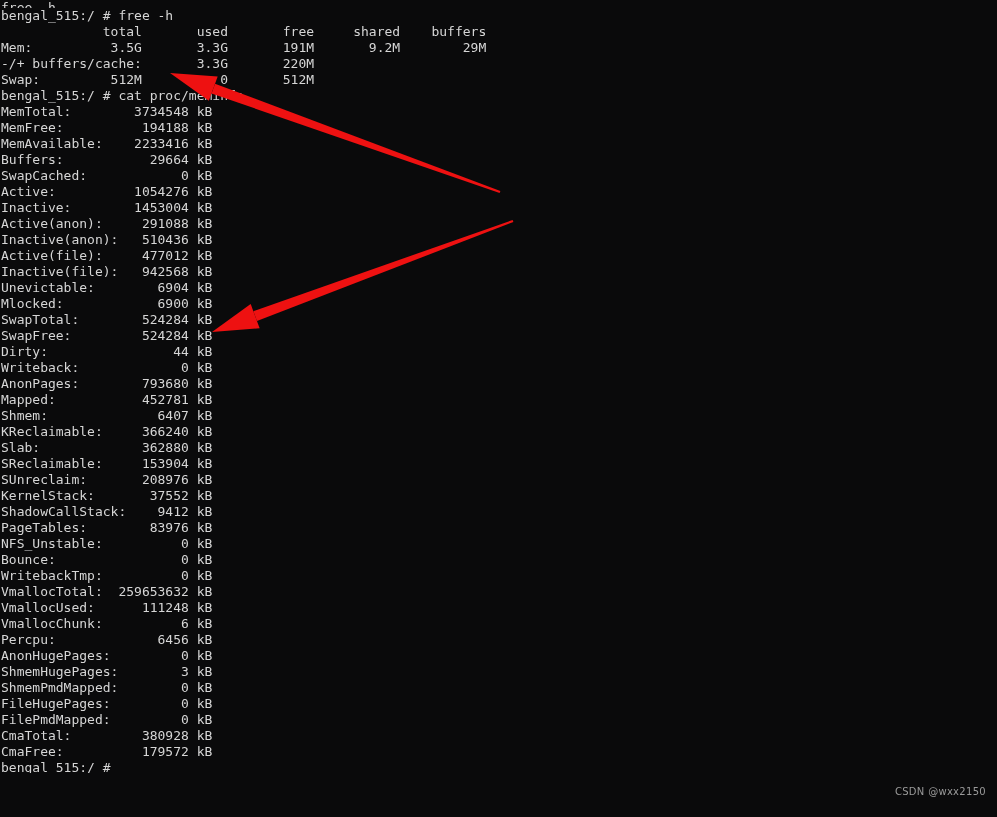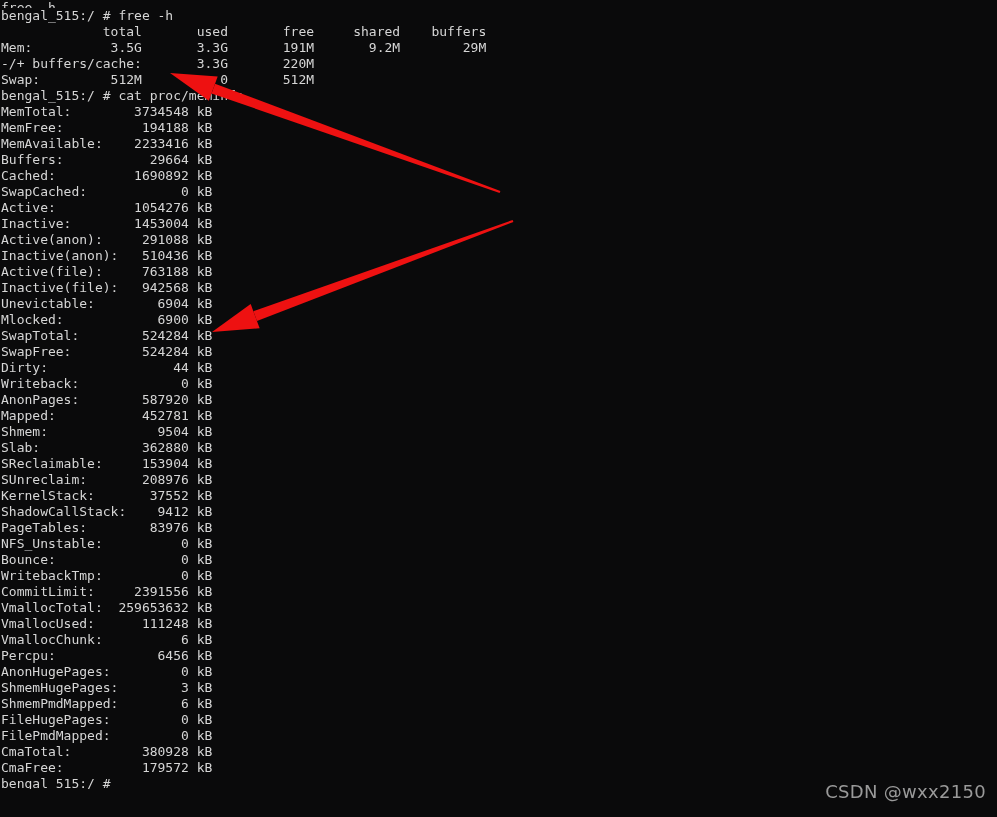--- a/index.html
+++ b/index.html
@@ -54,21 +54,21 @@
     top: 0;
     width: 997px;
     height: 817px;
     pointer-events: none;
   }
   #watermark {
     position: absolute;
     right: 11px;
     bottom: 17px;
     font-family: "DejaVu Sans", "Liberation Sans", sans-serif;
-    font-size: 18px;
+    font-size: 10px;
     color: #9a9a9a;
     letter-spacing: 0.3px;
     white-space: pre;
   }
 </style>
 </head>
 <body>
 
 <div id="terminal">
 
@@ -77,54 +77,53 @@
       <div class="row">bengal_515:/ # free -h</div>
       <div class="row">             total       used       free     shared    buffers</div>
       <div class="row">Mem:          3.5G       3.3G       191M       9.2M        29M</div>
       <div class="row">-/+ buffers/cache:       3.3G       220M</div>
       <div class="row">Swap:         512M          0       512M</div>
       <div class="row">bengal_515:/ # cat proc/meminfo</div>
       <div class="row">MemTotal:        3734548 kB</div>
       <div class="row">MemFree:          194188 kB</div>
       <div class="row">MemAvailable:    2233416 kB</div>
       <div class="row">Buffers:           29664 kB</div>
-      <div class="row">Cached:          1690892 kB</div>
       <div class="row">SwapCached:            0 kB</div>
       <div class="row">Active:          1054276 kB</div>
       <div class="row">Inactive:        1453004 kB</div>
       <div class="row">Active(anon):     291088 kB</div>
       <div class="row">Inactive(anon):   510436 kB</div>
-      <div class="row">Active(file):     763188 kB</div>
+      <div class="row">Active(file):     477012 kB</div>
       <div class="row">Inactive(file):   942568 kB</div>
       <div class="row">Unevictable:        6904 kB</div>
       <div class="row">Mlocked:            6900 kB</div>
       <div class="row">SwapTotal:        524284 kB</div>
       <div class="row">SwapFree:         524284 kB</div>
       <div class="row">Dirty:                44 kB</div>
       <div class="row">Writeback:             0 kB</div>
-      <div class="row">AnonPages:        587920 kB</div>
+      <div class="row">AnonPages:        793680 kB</div>
       <div class="row">Mapped:           452781 kB</div>
-      <div class="row">Shmem:              9504 kB</div>
+      <div class="row">Shmem:              6407 kB</div>
+      <div class="row">KReclaimable:     366240 kB</div>
       <div class="row">Slab:             362880 kB</div>
       <div class="row">SReclaimable:     153904 kB</div>
       <div class="row">SUnreclaim:       208976 kB</div>
       <div class="row">KernelStack:       37552 kB</div>
       <div class="row">ShadowCallStack:    9412 kB</div>
       <div class="row">PageTables:        83976 kB</div>
       <div class="row">NFS_Unstable:          0 kB</div>
       <div class="row">Bounce:                0 kB</div>
       <div class="row">WritebackTmp:          0 kB</div>
-      <div class="row">CommitLimit:     2391556 kB</div>
       <div class="row">VmallocTotal:  259653632 kB</div>
       <div class="row">VmallocUsed:      111248 kB</div>
       <div class="row">VmallocChunk:          6 kB</div>
       <div class="row">Percpu:             6456 kB</div>
       <div class="row">AnonHugePages:         0 kB</div>
       <div class="row">ShmemHugePages:        3 kB</div>
-      <div class="row">ShmemPmdMapped:        6 kB</div>
+      <div class="row">ShmemPmdMapped:        0 kB</div>
       <div class="row">FileHugePages:         0 kB</div>
       <div class="row">FilePmdMapped:         0 kB</div>
       <div class="row">CmaTotal:         380928 kB</div>
       <div class="row">CmaFree:          179572 kB</div>
       <div class="row clipped-bottom">bengal_515:/ #</div>
     </div>
 
   <svg id="arrow-layer" viewBox="0 0 997 817" width="997" height="817" xmlns="http://www.w3.org/2000/svg">
     <g id="arrows">
         <polygon points="500.37314654656166,190.965223862476 215.0364221529316,83.71264111519336 211.5084911672575,93.495979142693 499.62685345343834,193.034776137524" fill="#ee1111"></polygon>

